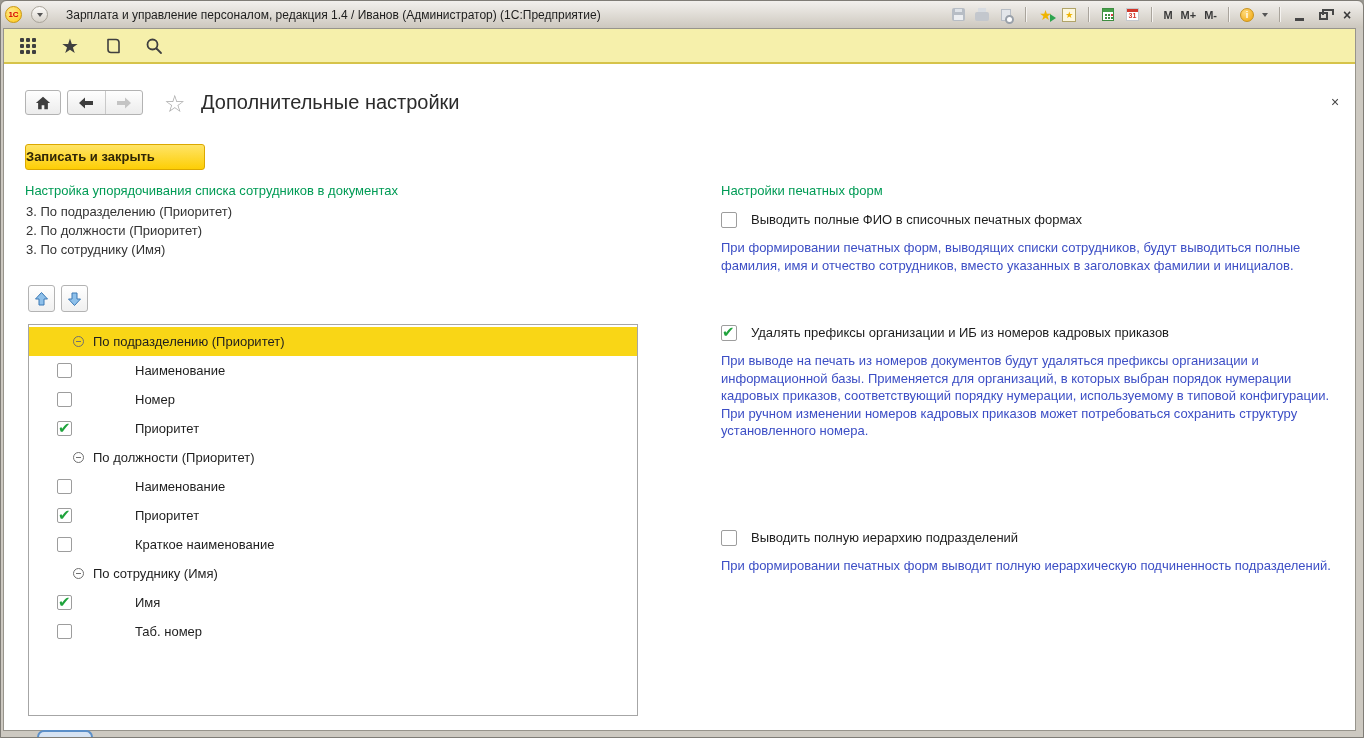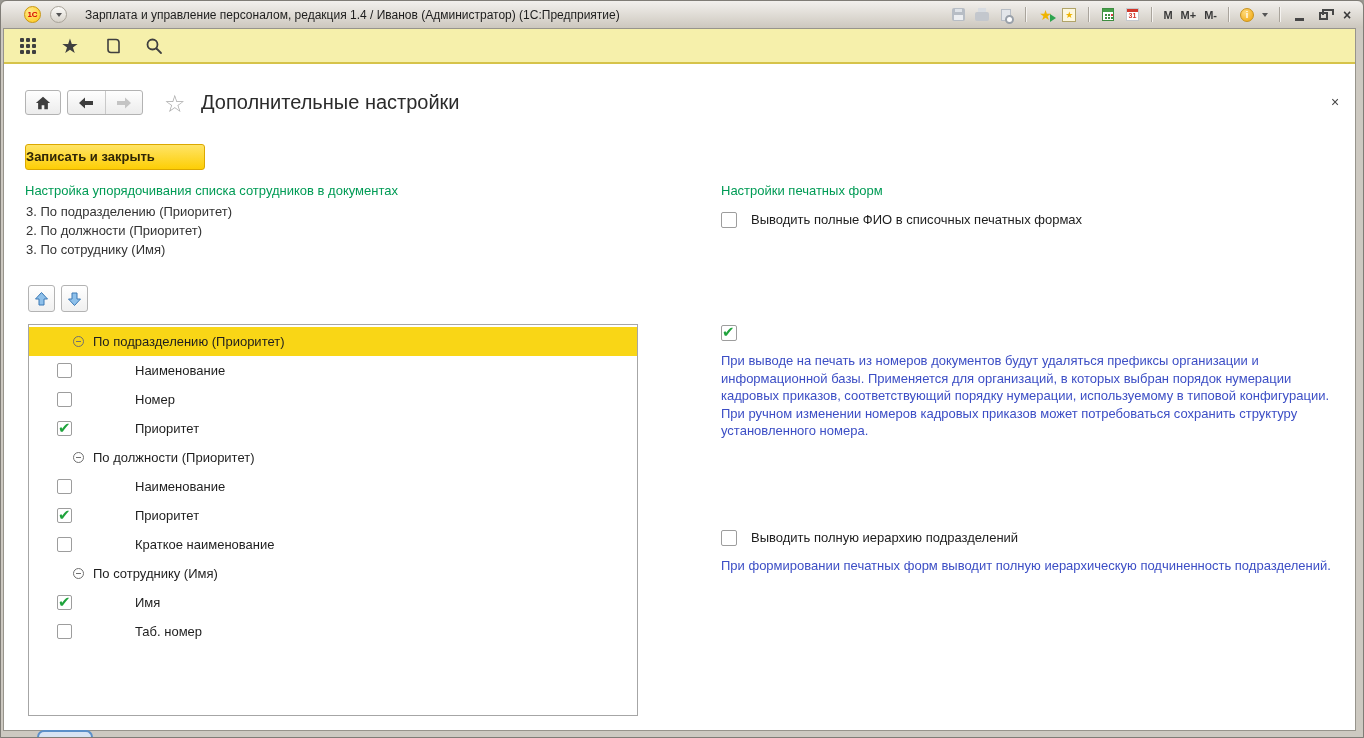--- a/index.html
+++ b/index.html
@@ -3,21 +3,21 @@
 <meta charset="utf-8">
 <style>
   * { margin:0; padding:0; box-sizing:border-box; }
   html,body { background:#9a9892; }
   body { font-family:"Liberation Sans","DejaVu Sans",sans-serif; font-size:13px; color:#2b2b2b; }
 
   .window { width:1364px; height:738px; position:relative;
     background:#cdc9c1; border:1px solid #7f7c76; border-radius:6px 6px 0 0; overflow:hidden; }
 
   
-  .titlebar { height:27px; display:flex; align-items:center; padding:0 8px 0 23px;
+  .titlebar { height:27px; display:flex; align-items:center; padding:0 8px 0 4px;
     background:linear-gradient(#f2f0ed,#dcd8d1 60%,#ccc7be); border-radius:6px 6px 0 0; }
   .logo { width:17px; height:17px; border-radius:50%; background:radial-gradient(circle at 35% 30%,#ffe98a,#ffc816);
     border:1px solid #c9960f; color:#d40000; font-weight:bold; font-size:8px; line-height:15px; text-align:center; flex:0 0 auto;}
   .menu-round { width:17px; height:17px; margin-left:9px; border-radius:50%; flex:0 0 auto;
     background:linear-gradient(#fdfcfa,#d8d3ca); border:1px solid #a8a399; display:flex; align-items:center; justify-content:center; }
   .menu-round .caret { border-top:4px solid #555; border-left:3px solid transparent; border-right:3px solid transparent; }
   .tb-title { margin-left:18px; font-size:12px; color:#1d1d1d; white-space:nowrap; }
   .tb-right { margin-left:auto; display:flex; align-items:center; gap:8px; }
   .sep { width:1px; height:15px; background:#a9a49c; box-shadow:1px 0 0 #f5f3f0; margin:0 3px; }
   .tbi { display:flex; align-items:center; justify-content:center; width:16px; height:16px; }
@@ -282,24 +282,26 @@
         </div>
 
       <div class="right-col">
         <div class="sec-title" style="position:static">Настройки печатных форм</div>
         <div id="print-options">
             <div class="opt opt0">
               <div class="orow">
                 <span class="cb"></span>
                 <span class="olabel">Выводить полные ФИО в списочных печатных формах</span>
               </div>
+              <div class="desc">При формировании печатных форм, выводящих списки сотрудников, будут выводиться полные фамилия, имя и отчество сотрудников, вместо указанных в заголовках фамилии и инициалов.</div>
             </div>
             <div class="opt opt1">
               <div class="orow">
                 <span class="cb checked"></span>
+                <span class="olabel">Удалять префиксы организации и ИБ из номеров кадровых приказов</span>
               </div>
               <div class="desc">При выводе на печать из номеров документов будут удаляться префиксы организации и информационной базы. Применяется для организаций, в которых выбран порядок нумерации кадровых приказов, соответствующий порядку нумерации, используемому в типовой конфигурации. При ручном изменении номеров кадровых приказов может потребоваться сохранить структуру установленного номера.</div>
             </div>
             <div class="opt opt2">
               <div class="orow">
                 <span class="cb"></span>
                 <span class="olabel">Выводить полную иерархию подразделений</span>
               </div>
               <div class="desc">При формировании печатных форм выводит полную иерархическую подчиненность подразделений.</div>
             </div>

